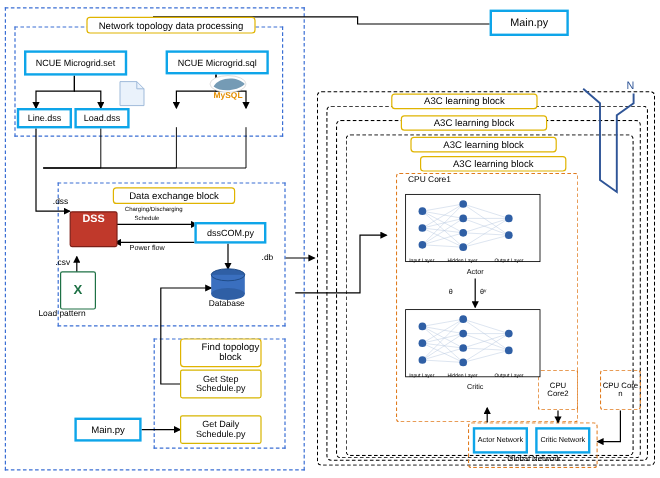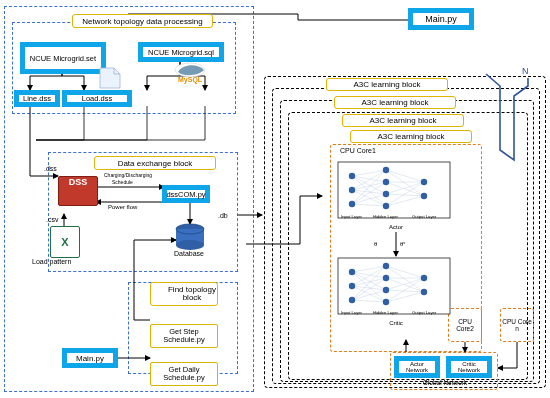--- a/index.html
+++ b/index.html
@@ -5,22 +5,22 @@
   html,body{margin:0;padding:0;}
   body{
     width:550px;height:398px;
     background:#ffffff;
     font-family:"Liberation Sans", sans-serif;
     position:relative;
     overflow:hidden;
   }
   #root{position:absolute;left:0;top:0;width:550px;height:398px;}
   .box{position:absolute;box-sizing:border-box;display:flex;align-items:center;justify-content:center;text-align:center;}
-  .wbox{background:#ffffff;border:5px solid #0ea5e9;font-size:7.5px;color:#000;}
-  .ybox{background:#ffffff;border:1px solid #d8b500;color:#000;font-size:7.5px;border-radius:2px;margin-top:16px;}
+  .wbox{background:#ffffff;border:2px solid #0ea5e9;font-size:7.5px;color:#000;}
+  .ybox{background:#ffffff;border:1px solid #d8b500;color:#000;font-size:7.5px;border-radius:2px;}
   .ytitle{background:#ffffff;border:1.4px solid #e0b400;color:#000;font-size:8px;border-radius:3px;font-weight:normal;}
   .dashBlue{position:absolute;border:1px dashed #3b6fd4;box-sizing:border-box;}
   .dashBlack{position:absolute;border:1px dashed #000;box-sizing:border-box;}
   .dashOrange{position:absolute;border:1.3px dashed #e07b1e;box-sizing:border-box;border-radius:3px;}
   .lbl{position:absolute;font-size:6px;color:#000;white-space:nowrap;}
   .lbl7{position:absolute;font-size:7px;color:#000;white-space:nowrap;}
   svg.ov{position:absolute;left:0;top:0;width:550px;height:398px;pointer-events:none;}
   .netlabel{position:absolute;font-size:6px;color:#000;white-space:nowrap;text-align:center;}
   .dssicon{position:absolute;background:#c0392b;color:#fff;font-weight:bold;font-size:9px;display:flex;align-items:flex-start;justify-content:center;border:1px solid #7d1f17;}
   .xlsicon{position:absolute;background:#ffffff;border:1px solid #1e7145;display:flex;align-items:center;justify-content:center;color:#1e7145;font-weight:bold;font-size:11px;}
@@ -89,40 +89,40 @@
     <path d="M396,232 L396,256" stroke="#000" stroke-width="1" fill="none" marker-end="url(#ah)"></path>
 
     <path d="M406,352 L406,344 L406,340" stroke="#000" stroke-width="1" fill="none" marker-end="url(#ah)"></path>
     <path d="M465,342 L465,352" stroke="#000" stroke-width="1" fill="none" marker-end="url(#ah)"></path>
     <path d="M517,342 L517,368 L498,368" stroke="#000" stroke-width="1" fill="none" marker-end="url(#ah)"></path>
 
     <path d="M486,74 L500,86 L500,150 L514,160 L514,96 L528,86 L528,78" stroke="#2f5597" stroke-width="1.6" fill="none"></path>
   </svg>
 
   <div class="box ytitle" style="left:72px;top:14px;width:141px;height:14px;">Network topology data processing</div>
-  <div class="box ytitle" style="left:94px;top:156px;width:122px;height:14px;">Data exchange block</div>
+  <div class="box ytitle" style="left:94px;top:156px;width:102px;height:14px;">Data exchange block</div>
   <div class="box ytitle" style="left:150px;top:282px;width:68px;height:24px;flex-direction:column;line-height:1.05;padding-left:16px;">
     <span style="font-size:8px;">Find topology block</span>
   </div>
 
   <div class="box ytitle" style="left:326px;top:78px;width:122px;height:13px;">A3C learning block</div>
   <div class="box ytitle" style="left:334px;top:96px;width:122px;height:13px;">A3C learning block</div>
   <div class="box ytitle" style="left:342px;top:114px;width:122px;height:13px;">A3C learning block</div>
   <div class="box ytitle" style="left:350px;top:130px;width:122px;height:13px;">A3C learning block</div>
 
   <div class="box wbox" style="left:408px;top:8px;width:66px;height:22px;font-size:9px;">Main.py</div>
   <div class="box wbox" style="left:62px;top:348px;width:56px;height:20px;font-size:8px;">Main.py</div>
 
-  <div class="box wbox" style="left:20px;top:42px;width:86px;height:32px;">NCUE Microgrid.set</div>
+  <div class="box wbox" style="left:20px;top:42px;width:86px;height:21px;">NCUE Microgrid.set</div>
   <div class="box wbox" style="left:138px;top:42px;width:86px;height:20px;">NCUE Microgrid.sql</div>
 
   <div class="box wbox" style="left:14px;top:90px;width:46px;height:17px;">Line.dss</div>
-  <div class="box wbox" style="left:62px;top:90px;width:70px;height:17px;">Load.dss</div>
-
-  <div class="box wbox" style="left:162px;top:185px;width:48px;height:18px;">dssCOM.py</div>
+  <div class="box wbox" style="left:62px;top:90px;width:46px;height:17px;">Load.dss</div>
+
+  <div class="box wbox" style="left:162px;top:185px;width:60px;height:18px;">dssCOM.py</div>
 
   <div class="box ybox" style="left:150px;top:308px;width:68px;height:24px;flex-direction:column;line-height:1.1;">
     <span>Get Step Schedule.py</span>
   </div>
   <div class="box ybox" style="left:150px;top:346px;width:68px;height:24px;flex-direction:column;line-height:1.1;">
     <span>Get Daily Schedule.py</span>
   </div>
 
   <div class="box wbox" style="left:394px;top:356px;width:46px;height:22px;font-size:6px;line-height:1.05;">
     <span>Actor Network</span>

